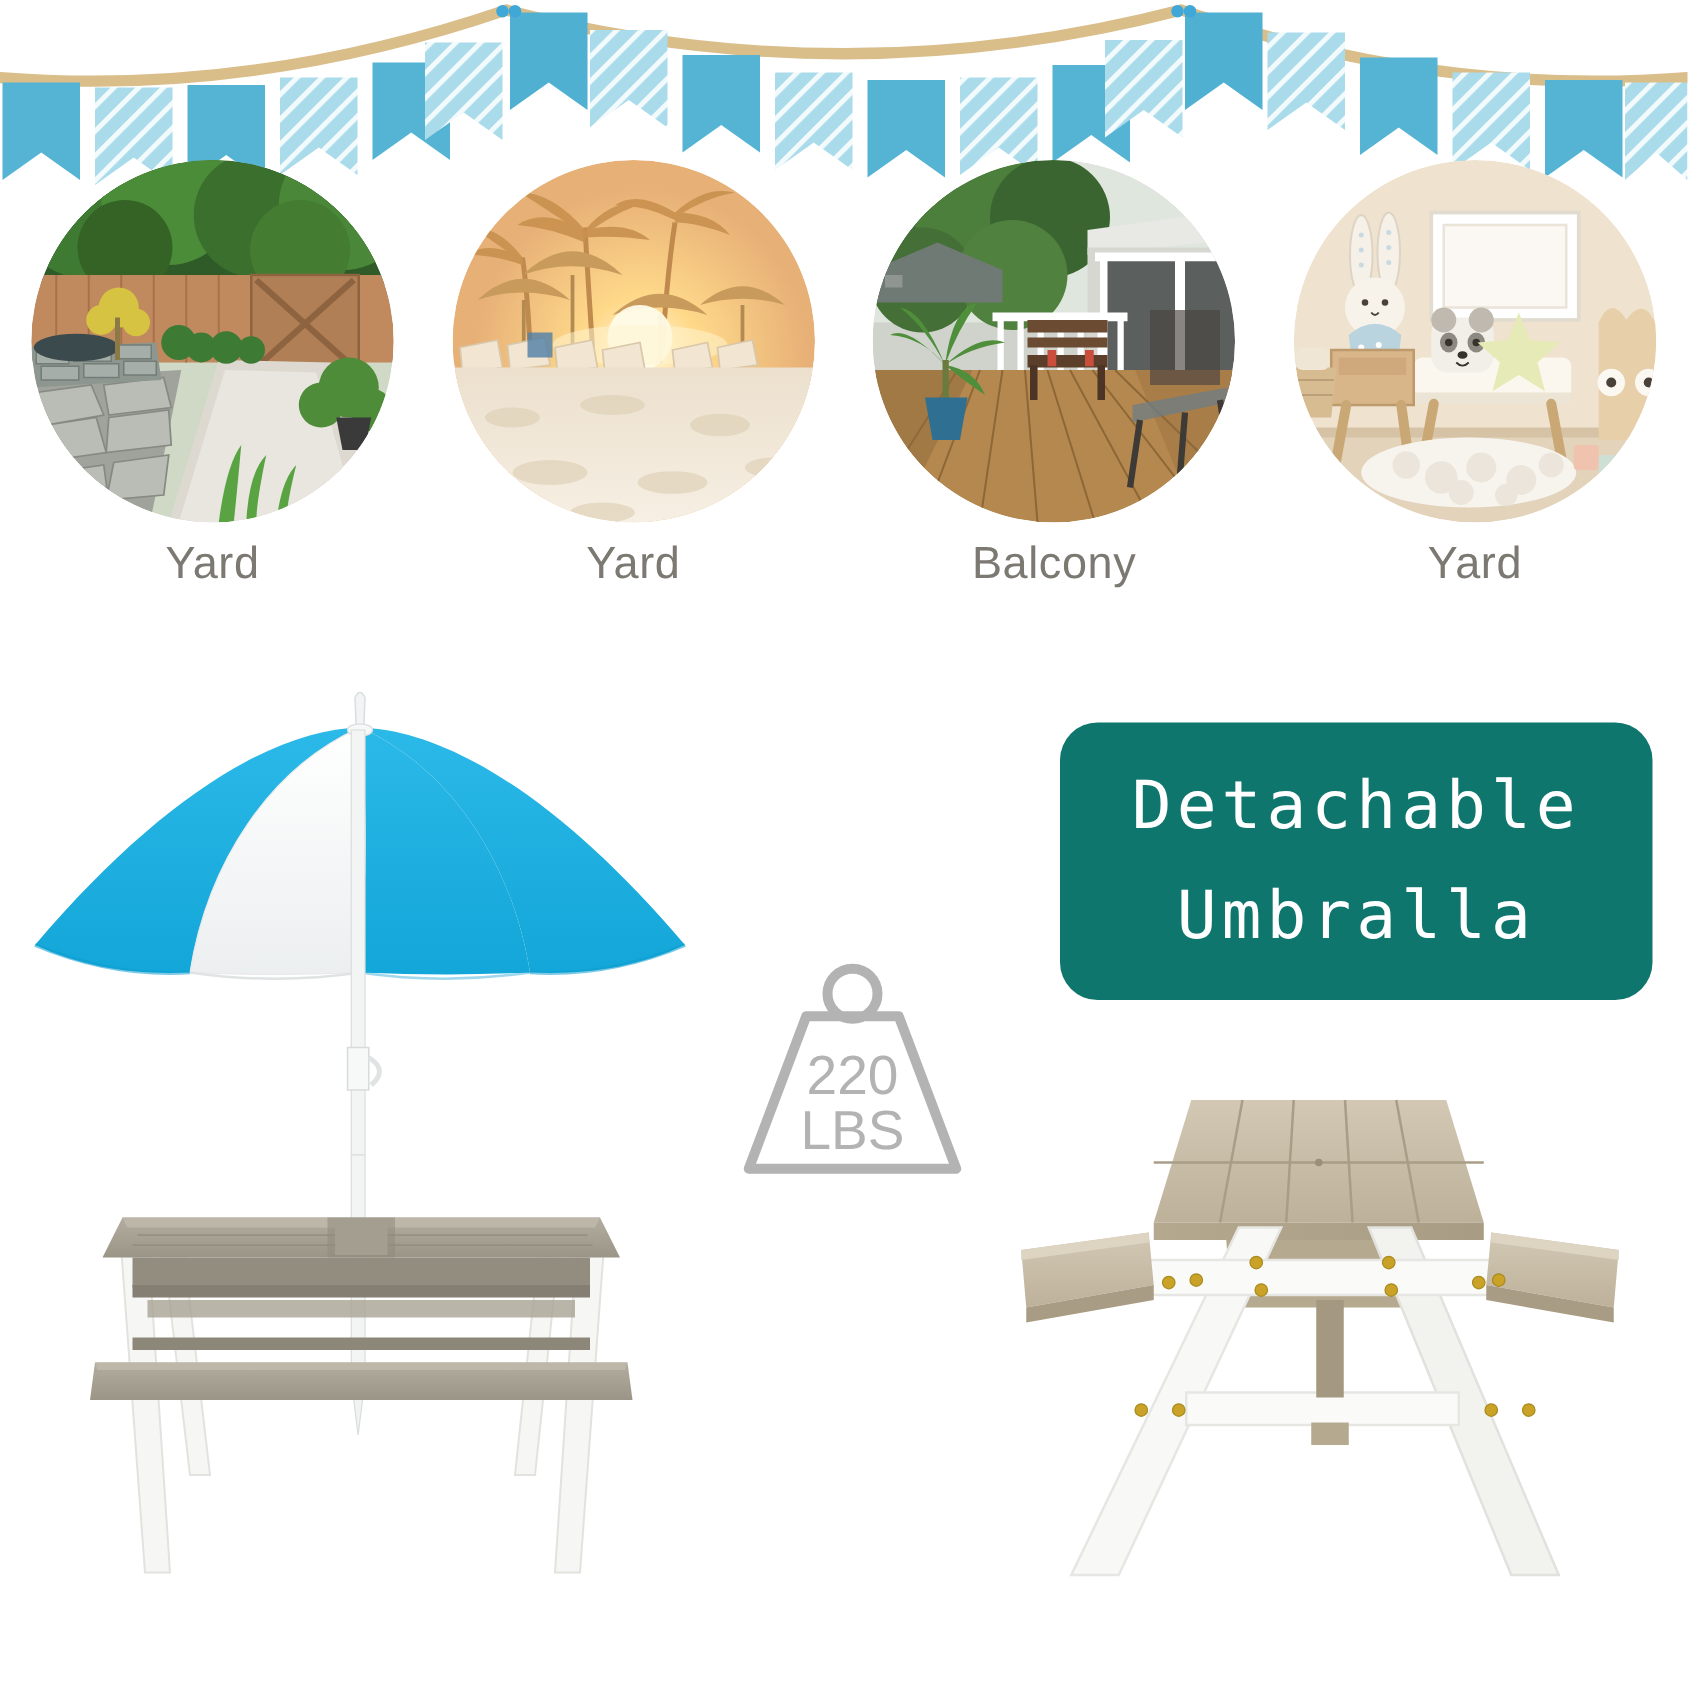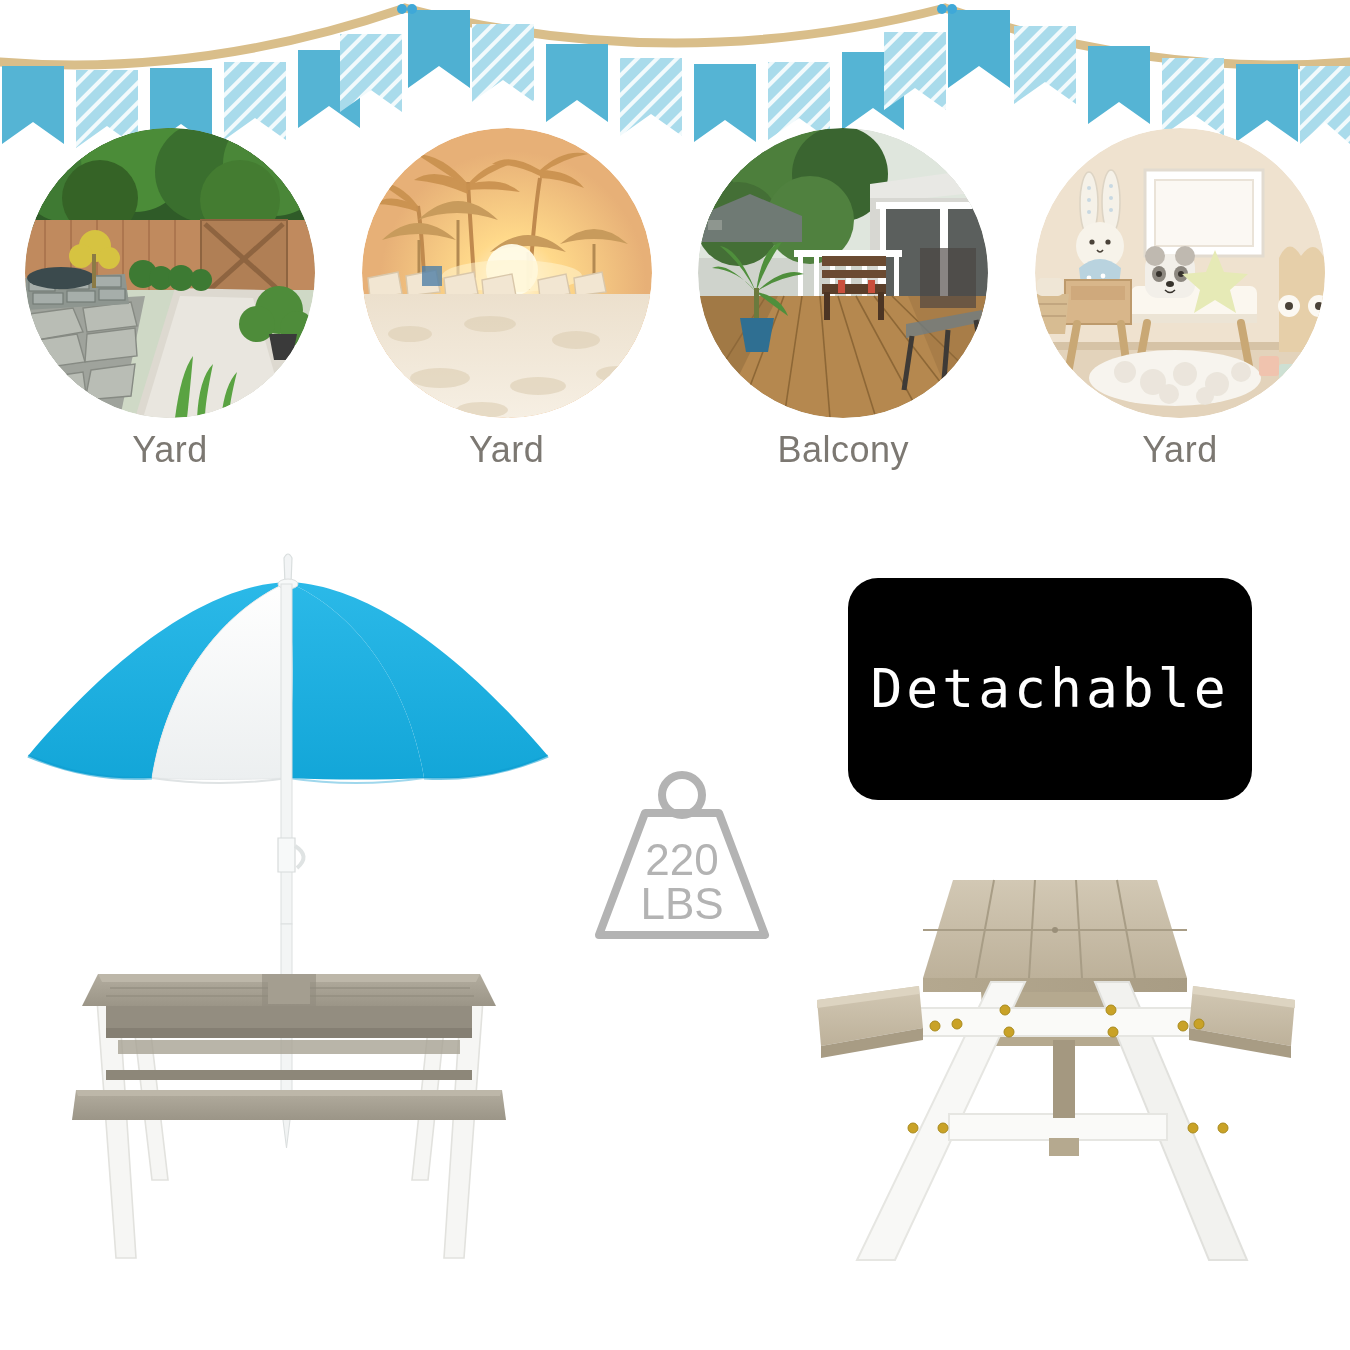--- a/index.html
+++ b/index.html
@@ -12,22 +12,22 @@
   
   #scenes{position:absolute;left:0;top:128px;width:1350px;height:390px;
           display:flex;justify-content:space-between;padding:0 25px;box-sizing:border-box;}
   .scene{width:290px;display:flex;flex-direction:column;align-items:center;}
   .scene-circle{width:290px;height:290px;border-radius:50%;overflow:hidden;position:relative;}
   .scene-circle svg{display:block;width:290px;height:290px;}
   .scene-label{margin-top:14px;font-size:36px;color:#7c7872;font-weight:400;
                letter-spacing:.5px;line-height:1;}
 
   
-  #badge{position:absolute;left:848px;top:578px;width:404px;height:222px;
-         background:#000000;border-radius:30px;
+  #badge{position:absolute;left:848px;top:578px;width:474px;height:222px;
+         background:#0f766e;border-radius:30px;
          display:flex;flex-direction:column;align-items:center;justify-content:center;gap:21px;}
   .badge-line{color:#fff;font-family:"DejaVu Sans Mono","Liberation Mono",monospace;
               font-size:53px;letter-spacing:4px;line-height:1.25;font-weight:400;}
 
   
   #umbrella-unit{position:absolute;left:10px;top:540px;width:540px;height:730px;}
   #weight{position:absolute;left:575px;top:767px;width:215px;height:185px;}
   #table-right{position:absolute;left:795px;top:860px;width:520px;height:420px;}
   svg{overflow:visible;}
 </style>
@@ -490,20 +490,21 @@
           <rect x="244" y="236" width="20" height="20" rx="3" fill="#cde0d3"></rect>
         </g>
       </svg>
     </div>
     <div class="scene-label">Yard</div>
   </div>
 </div>
 
 <div id="badge">
   <div class="badge-line">Detachable</div>
+  <div class="badge-line">Umbralla</div>
 </div>
 
 <div id="umbrella-unit">
   <svg viewBox="0 0 540 730" width="540" height="730">
     <defs>
       <linearGradient id="blueP" x1="0" y1="0" x2="0" y2="1">
         <stop offset="0%" stop-color="#2bb9e8"></stop>
           <stop offset="100%" stop-color="#13a6d8"></stop>
       </linearGradient>
       <linearGradient id="whiteP" x1="0" y1="0" x2="0" y2="1">

